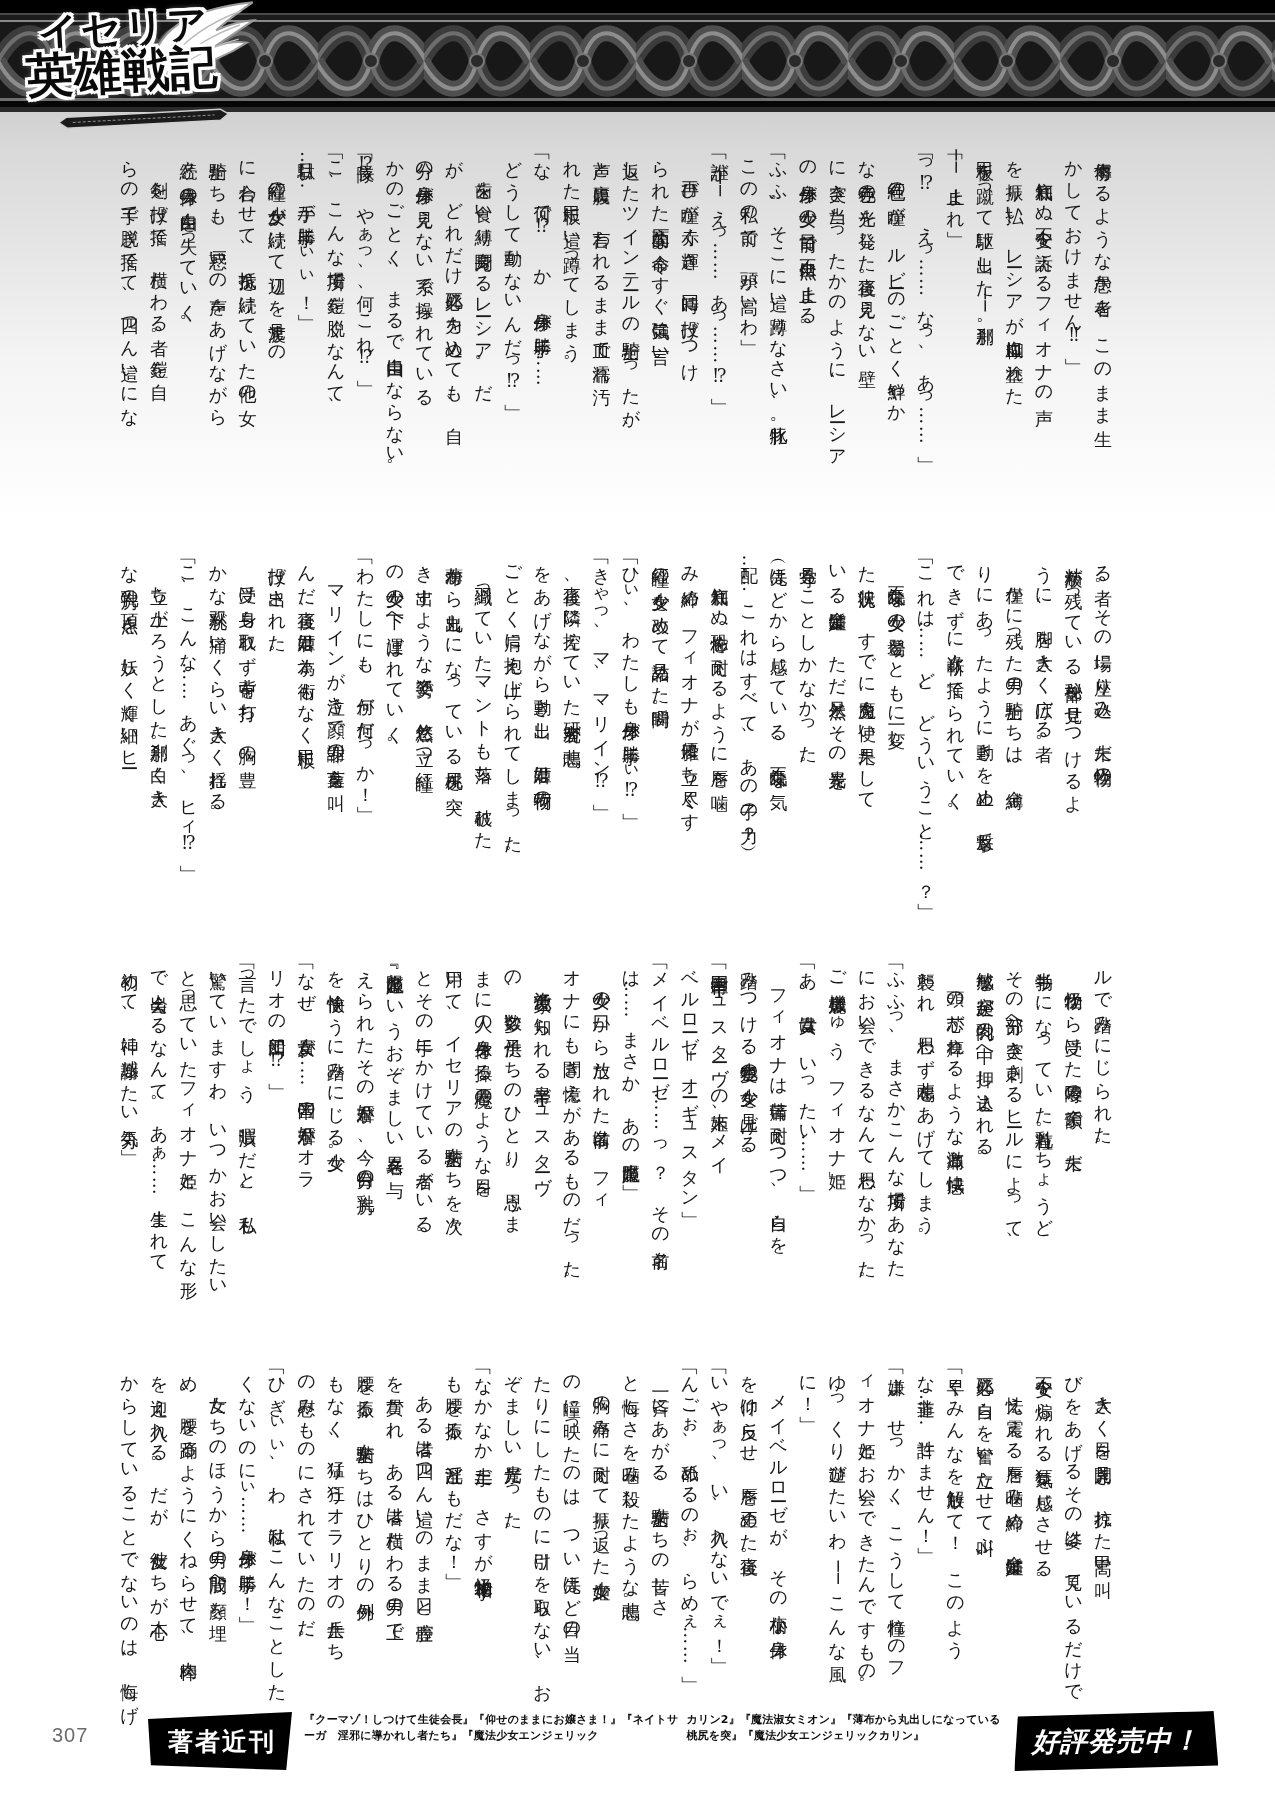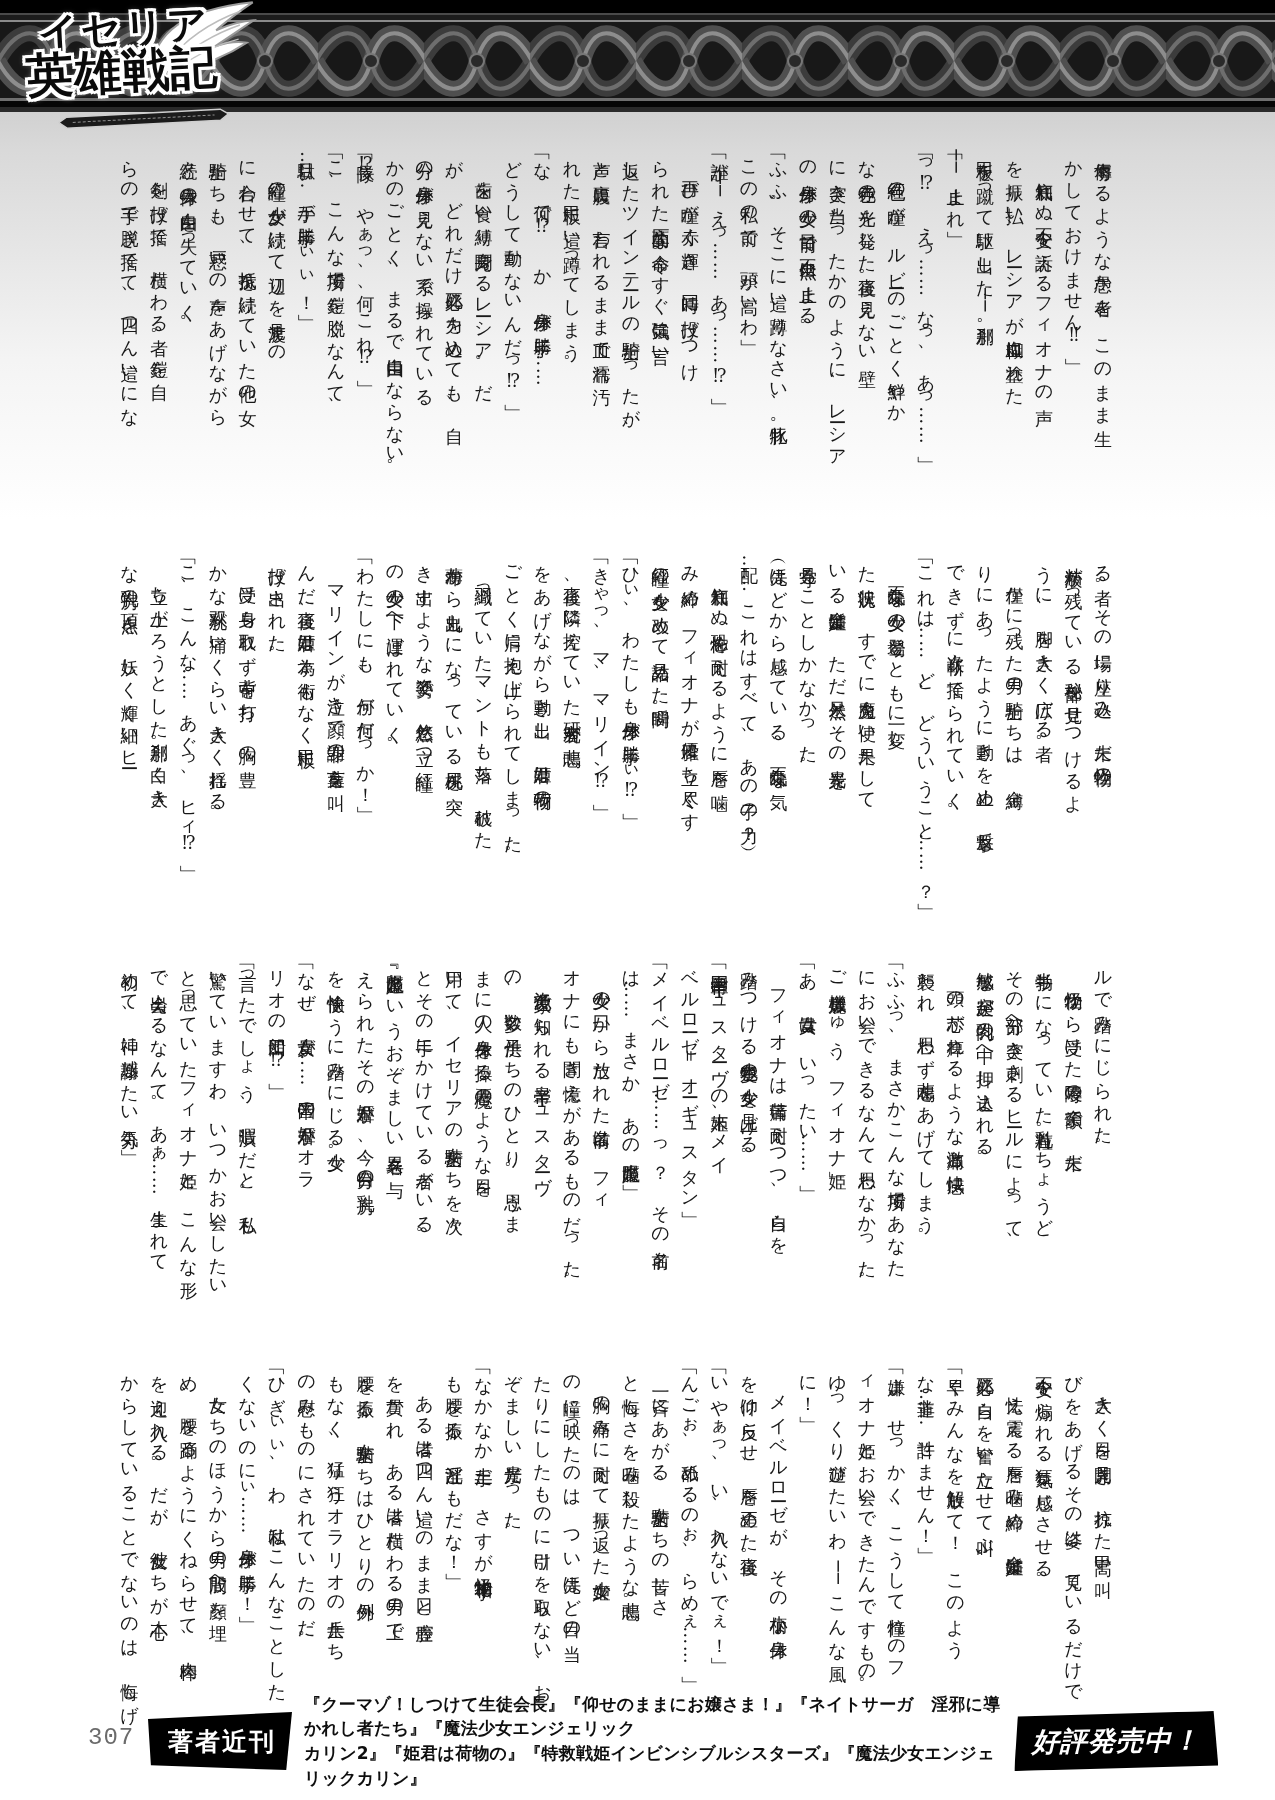--- a/index.html
+++ b/index.html
@@ -53,42 +53,42 @@
   }
   .band-1{top:148px;}
   .band-2{top:553px;}
   .band-3{top:958px;}
   .band-4{top:1363px;}
 
   
   .footer{position:absolute;left:0;top:1710px;width:1275px;height:70px;z-index:4;}
   .page-num{
     position:absolute;left:52px;top:14px;
-    font-family:Liberation Mono, monospace;
-    font-size:24px;color:#6b6b6b;letter-spacing:1px;margin-left:36px;
+    font-family:Liberation Sans, sans-serif;
+    font-size:20px;color:#6b6b6b;letter-spacing:1px;
   }
   .banner{
     position:absolute;left:148px;top:2px;width:1070px;height:58px;
     display:flex;align-items:stretch;
   }
   .author-chip{
     background:#000;color:#fff;
     font-family:"DejaVu Sans","Liberation Sans",sans-serif;
     font-weight:bold;font-size:25px;letter-spacing:2px;
     display:flex;align-items:center;
     padding:0 16px 0 20px;
     clip-path:polygon(0 12%,100% 0,96% 100%,2% 92%);
     text-align:center;
   }
   .titles{
     flex:1;
-    display:flex;flex-direction:column;justify-content:center;
+    display:flex;flex-direction:row;justify-content:center;
     padding:0 12px;
     font-family:"DejaVu Sans","Liberation Sans",sans-serif;
-    font-weight:bold;font-size:17px;line-height:1.45;color:#0e0e0e;
+    font-weight:bold;font-size:11px;line-height:1.45;color:#0e0e0e;
     letter-spacing:0.2px;
   }
   .promo-chip{
     background:#000;color:#fff;
     font-family:"DejaVu Sans","Liberation Sans",sans-serif;
     font-weight:bold;font-style:italic;font-size:27px;letter-spacing:1px;
     display:flex;align-items:center;
     padding:0 18px;
     clip-path:polygon(2% 6%,98% 0,100% 94%,0 100%);
     transform:rotate(-0.6deg);
@@ -274,19 +274,19 @@
 め、腰を踊るようにくねらせて、肉棒
 を迎え入れる。だが、彼女たちが本心
 からしていることでないのは、悔しげ</div>
 
   <div class="footer">
     <div class="page-num">307</div>
     <div class="banner">
       <div class="author-chip">著者近刊</div>
       <div class="titles">
         <div>『クーマゾ！しつけて生徒会長』『仰せのままにお嬢さま！』『ネイトサーガ　淫邪に導かれし者たち』『魔法少女エンジェリック</div>
-        <div>カリン2』『姫君は荷物の』『特救戦姫インビンシブルシスターズ』『魔法少女エンジェリックカリン』</div>
+        <div>カリン2』『魔法淑女ミオン』『薄布から丸出しになっている桃尻を突』『魔法少女エンジェリックカリン』</div>
       </div>
       <div class="promo-chip">好評発売中！</div>
     </div>
   </div>
 
 </div>
 
 </body></html>

